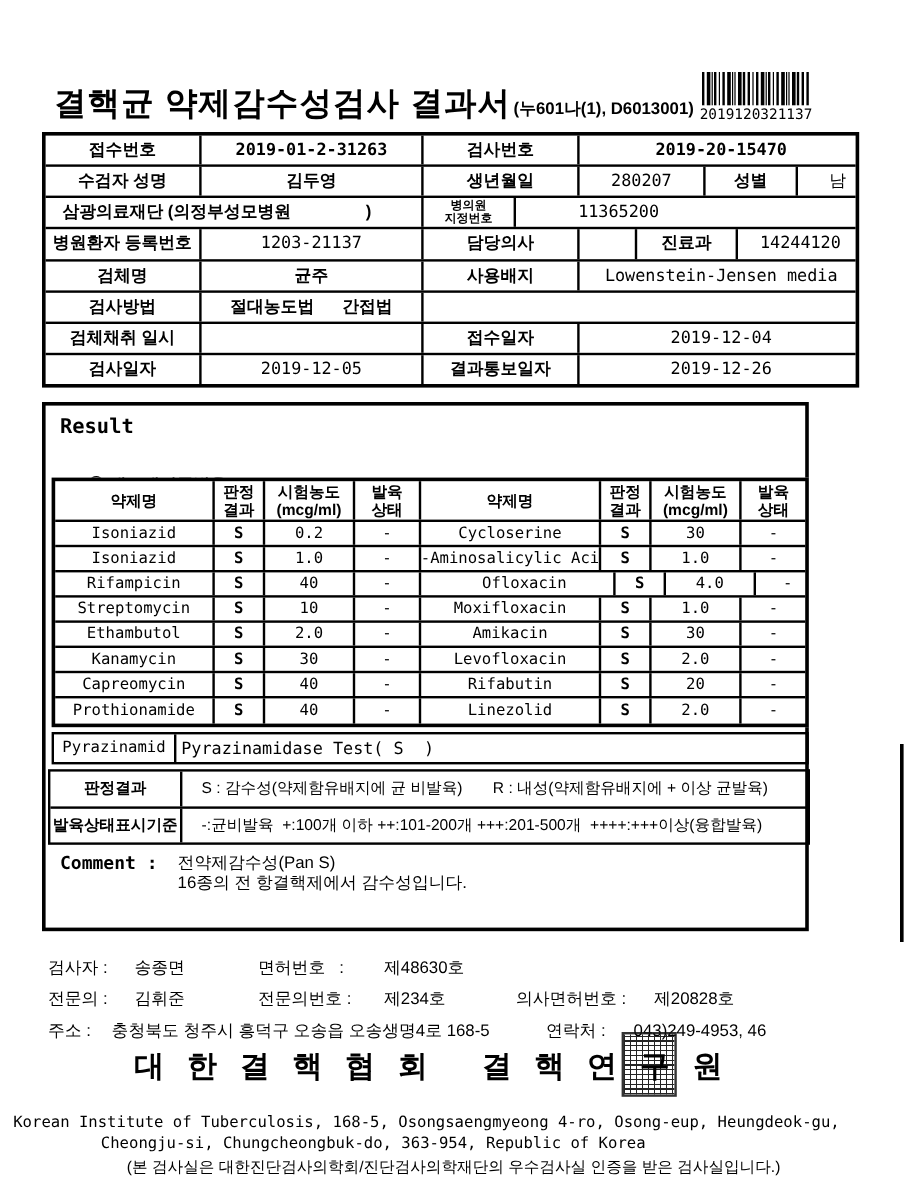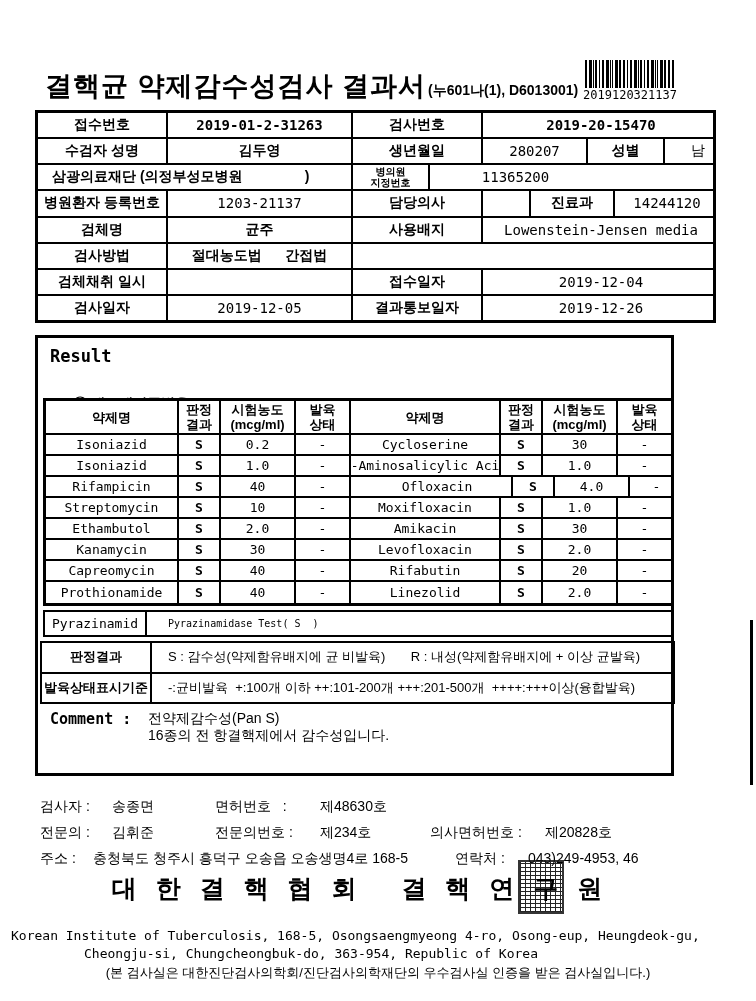--- a/index.html
+++ b/index.html
@@ -69,22 +69,22 @@
   .dt-cell{font-family:"DejaVu Sans Mono",monospace;font-size:13px;white-space:nowrap;}
   .dt-cell.sbold{font-weight:bold;}
 
   .pyraz-box{
     position:absolute;left:5px;top:272px;width:631px;height:27px;
     border:2px solid #000;box-sizing:border-box;display:flex;
   }
   .pyraz-lbl{width:102px;flex:none;border-right:2px solid #000;box-sizing:border-box;
     display:flex;align-items:center;justify-content:center;
     font-family:"DejaVu Sans Mono",monospace;font-size:13px;}
-  .pyraz-val{flex:1;display:flex;align-items:center;padding-left:21px;
-    font-family:"DejaVu Sans Mono",monospace;font-size:10px;white-space:pre;}
+  .pyraz-val{flex:1;display:flex;align-items:center;padding-left:4px;
+    font-family:"DejaVu Sans Mono",monospace;font-size:14px;white-space:pre;}
 
   .legend-box{
     position:absolute;left:2px;top:303px;width:635px;height:63px;
     border:2px solid #000;box-sizing:border-box;display:flex;flex-direction:column;
   }
   .lg-row{flex:1;display:flex;border-bottom:2px solid #000;box-sizing:border-box;}
   .lg-row:last-child{border-bottom:none;}
   .lg-lbl{width:110px;flex:none;border-right:2px solid #000;box-sizing:border-box;
     display:flex;align-items:center;justify-content:center;font-size:13px;font-weight:bold;}
   .lg-txt{flex:1;display:flex;align-items:center;padding-left:16px;font-size:13px;white-space:pre;overflow:hidden;}

